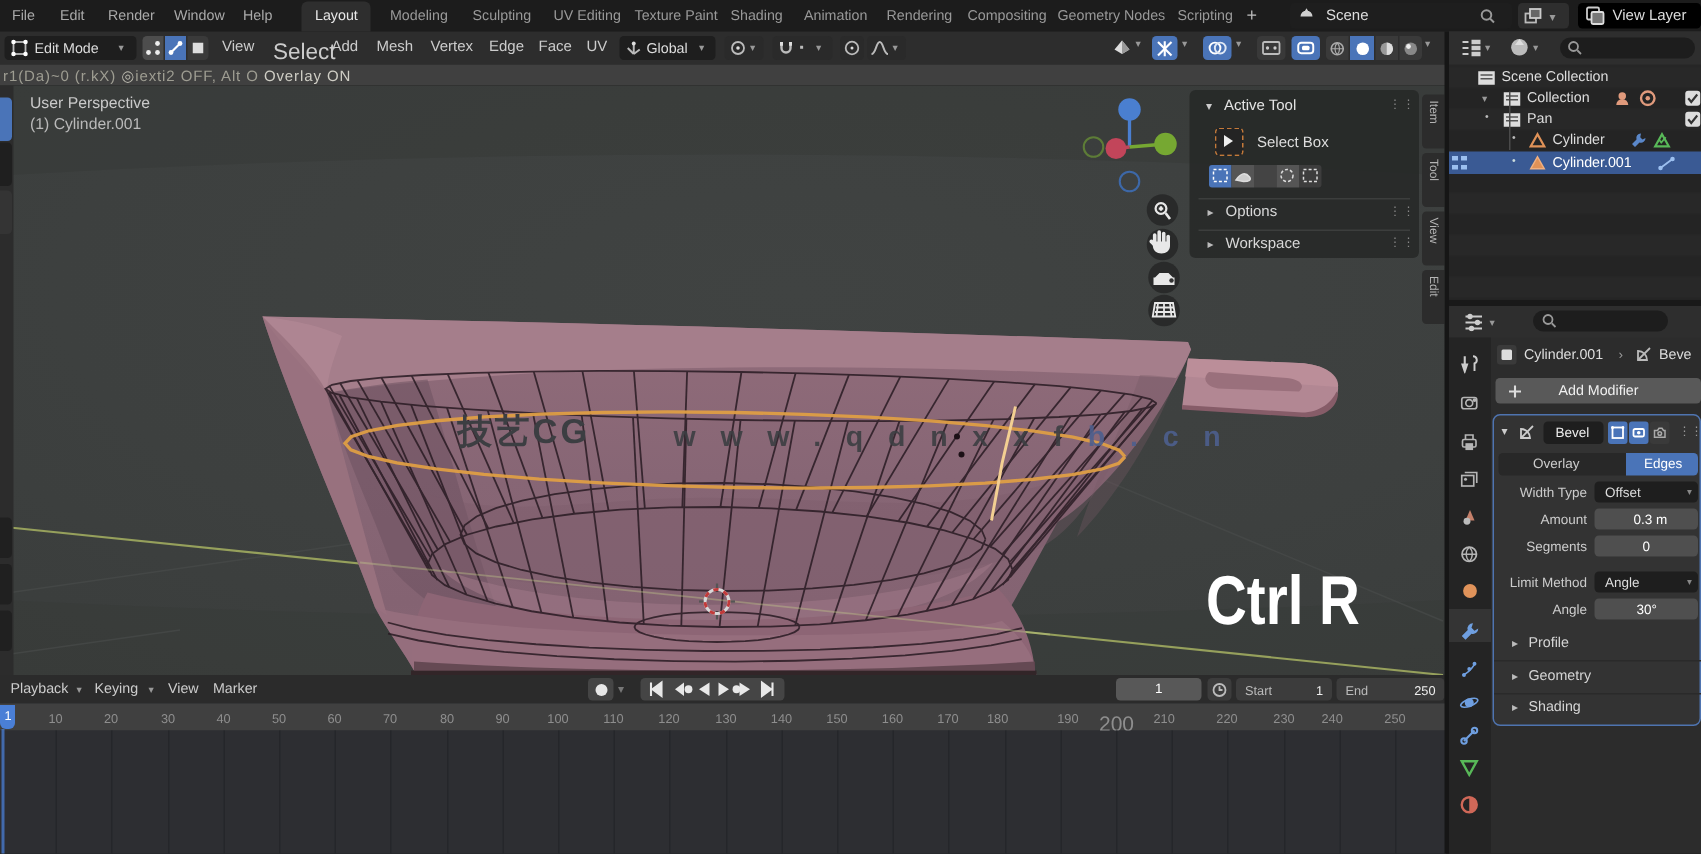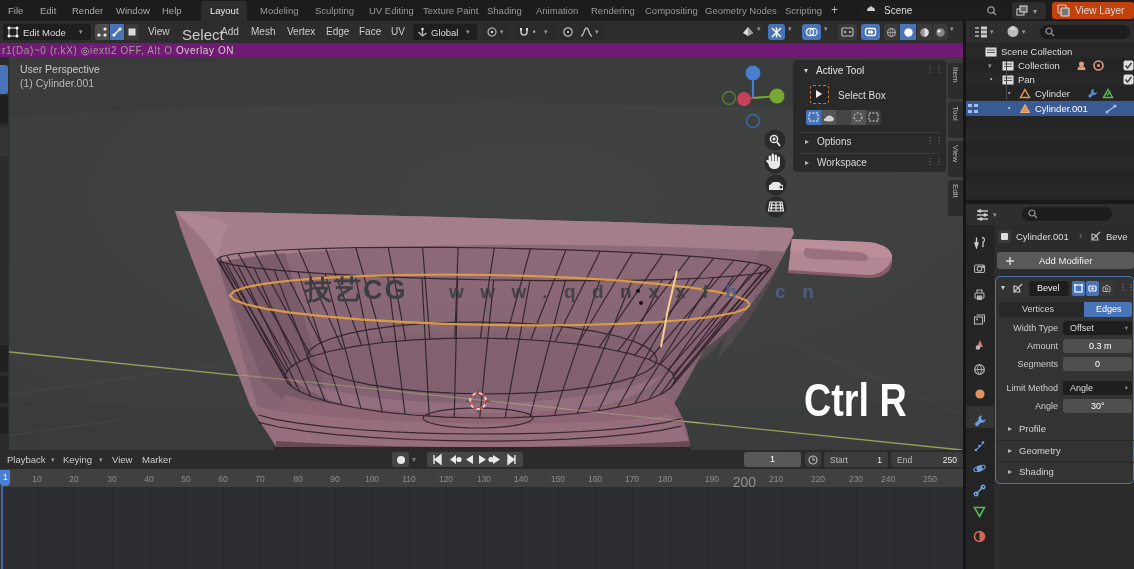--- a/index.html
+++ b/index.html
@@ -41,21 +41,21 @@
         </svg>
   </div>
   <div class="abs" style="left:1012px;top:2px;width:34px;height:17px;background:#2e2e2e;border-radius:3px">
     <svg width="12" height="12" style="position:absolute;left:4px;top:2.5px" viewBox="0 0 12 12">
           <rect x="1" y="4" width="7" height="6" fill="none" stroke="#bbb" stroke-width="1.2"></rect>
           <rect x="4" y="1" width="7" height="6" fill="#666" stroke="#ccc" stroke-width="1.2"></rect>
         </svg>
     <div class="txt" style="left:21px;top:5px;font-size:8px;color:#999">▾</div>
   </div>
 
-  <div class="abs" style="left:1052px;top:2px;width:82px;height:17px;background:#c2410c;border-radius:3px">
+  <div class="abs" style="left:1052px;top:2px;width:82px;height:17px;background:#000000;border-radius:3px">
     <svg width="13" height="13" style="position:absolute;left:5px;top:2px" viewBox="0 0 13 13">
           <rect x="1" y="1" width="8" height="8" rx="1" fill="none" stroke="#ccc" stroke-width="1.2"></rect>
           <rect x="4" y="4" width="8" height="8" rx="1" fill="#777" stroke="#ddd" stroke-width="1.2"></rect>
         </svg>
     <div class="txt" style="left:23px;top:2.5px;font-size:10px;color:#ddd">View Layer</div>
   </div>
 </div>
 
 <div class="abs" style="left:0;top:21px;width:1134px;height:22px;background:#2d2d2d">
   <div class="abs" style="left:3px;top:3px;width:88px;height:16px;background:#1e1e1e;border-radius:3px">
@@ -190,21 +190,21 @@
   </div>
   <div class="abs" style="left:933px;top:3px;width:15px;height:16px;background:#3a3a3a;border-radius:0 3px 3px 0">
     <svg width="11" height="11" style="position:absolute;left:2px;top:2.5px" viewBox="0 0 11 11">
           <circle cx="5.5" cy="5.5" r="4.2" fill="#888"></circle>
           <circle cx="4" cy="4" r="1.6" fill="#eee"></circle>
         </svg>
   </div>
   <div class="txt" style="left:950px;top:4px;font-size:7px;color:#999">▾</div>
 </div>
 
-<div class="abs" style="left:0;top:43px;width:964px;height:14px;background:#701a75">
+<div class="abs" style="left:0;top:43px;width:964px;height:14px;background:#404040">
   <div class="txt" style="left:2px;top:1.5px;font-size:10px;color:#9e9d92;letter-spacing:0.6px">r1(Da)~0 (r.kX) <span style="color:#b8b7ac">◎</span>iexti2 OFF, Alt O <span style="color:#cfcec5">Overlay ON</span></div>
 </div>
 
 <svg width="964" height="393" viewBox="0 57 964 393" style="position:absolute;left:0;top:57px">
   <defs>
     <radialGradient id="vbg" cx="55%" cy="35%" r="85%">
       <stop offset="0%" stop-color="#434645"></stop>
       <stop offset="60%" stop-color="#3d403f"></stop>
       <stop offset="100%" stop-color="#373a39"></stop>
     </radialGradient>
@@ -320,21 +320,21 @@
   <g transform="translate(478,401)">
     <circle r="8" fill="none" stroke="#d8d8d8" stroke-width="2"></circle>
     <circle r="8" fill="none" stroke="#c23a3a" stroke-width="2" stroke-dasharray="3.5 3.5"></circle>
     <line x1="-12" y1="0" x2="-9" y2="0" stroke="#555" stroke-width="1.5"></line>
     <line x1="9" y1="0" x2="12" y2="0" stroke="#555" stroke-width="1.5"></line>
     <line x1="0" y1="-12" x2="0" y2="-9" stroke="#555" stroke-width="1.5"></line>
     <line x1="0" y1="9" x2="0" y2="12" stroke="#555" stroke-width="1.5"></line>
   </g>
 </svg>
 
-<div class="txt" style="left:305px;top:272px;font-size:27px;font-weight:bold;color:#3c3e42;letter-spacing:2px">技艺CG</div>
+<div class="txt" style="left:305px;top:272px;font-size:23px;font-weight:bold;color:#3c3e42;letter-spacing:2px">技艺CG</div>
 <div class="txt" style="left:449px;top:281px;font-size:19px;font-weight:bold;color:#3c3e42;letter-spacing:16.5px;opacity:0.9">www.qdnxxf<span style="color:#4d5f8e">b.cn</span></div>
 
 <svg width="140" height="60" style="position:absolute;left:804px;top:369px;filter:blur(0.4px)">
       <text x="0" y="47" font-family="Liberation Sans, sans-serif" font-size="46" font-weight="bold" fill="#ffffff" transform="scale(0.82,1)">Ctrl R</text>
     </svg>
 
 <div class="txt" style="left:20px;top:63px;font-size:10.5px;color:#c9c9c9">User Perspective</div>
 <div class="txt" style="left:20px;top:77px;font-size:10.5px;color:#b9b9b9">(1) Cylinder.001</div>
 
 <div class="abs" style="left:0;top:57px;width:9px;height:393px;background:#2c2c2c"></div>
@@ -723,21 +723,21 @@
         </div>
     <div class="abs" style="left:104px;top:4px;width:13px;height:15px;background:#3a3a3a;border-radius:2px">
           <svg width="9" height="9" style="position:absolute;left:2px;top:3px" viewBox="0 0 9 9">
             <path d="M1,3 h2 l1,-1.5 h2 l1,1.5 h1 v4.5 h-7 z" fill="none" stroke="#aaa" stroke-width="1"></path>
             <circle cx="4.5" cy="5" r="1.2" fill="none" stroke="#aaa"></circle>
           </svg>
         </div>
     <div class="txt" style="left:123px;top:6px;font-size:8px;color:#999">⋮⋮</div>
 
     <div class="abs" style="left:3px;top:25px;width:85px;height:15px;background:#282828;border-radius:3px 0 0 3px">
-          <div class="txt" style="left:23px;top:2px;font-size:9px;color:#ccc">Vertices</div>
+          <div class="txt" style="left:23px;top:2px;font-size:9px;color:#ccc">Overlay</div>
         </div>
     <div class="abs" style="left:88px;top:25px;width:48px;height:15px;background:#4a74b8;border-radius:0 3px 3px 0">
           <div class="txt" style="left:12px;top:2px;font-size:9px;color:#fff">Edges</div>
         </div>
 
     <div class="txt" style="right:75px;top:46px;font-size:9px;color:#ccc">Width Type</div>
     <div class="abs" style="left:67px;top:44px;width:69px;height:14px;background:#1e1e1e;border-radius:3px">
           <div class="txt" style="left:7px;top:1.5px;font-size:9px;color:#ddd">Offset</div>
           <div class="txt" style="right:4px;top:3px;font-size:6.5px;color:#888">▾</div>
         </div>

